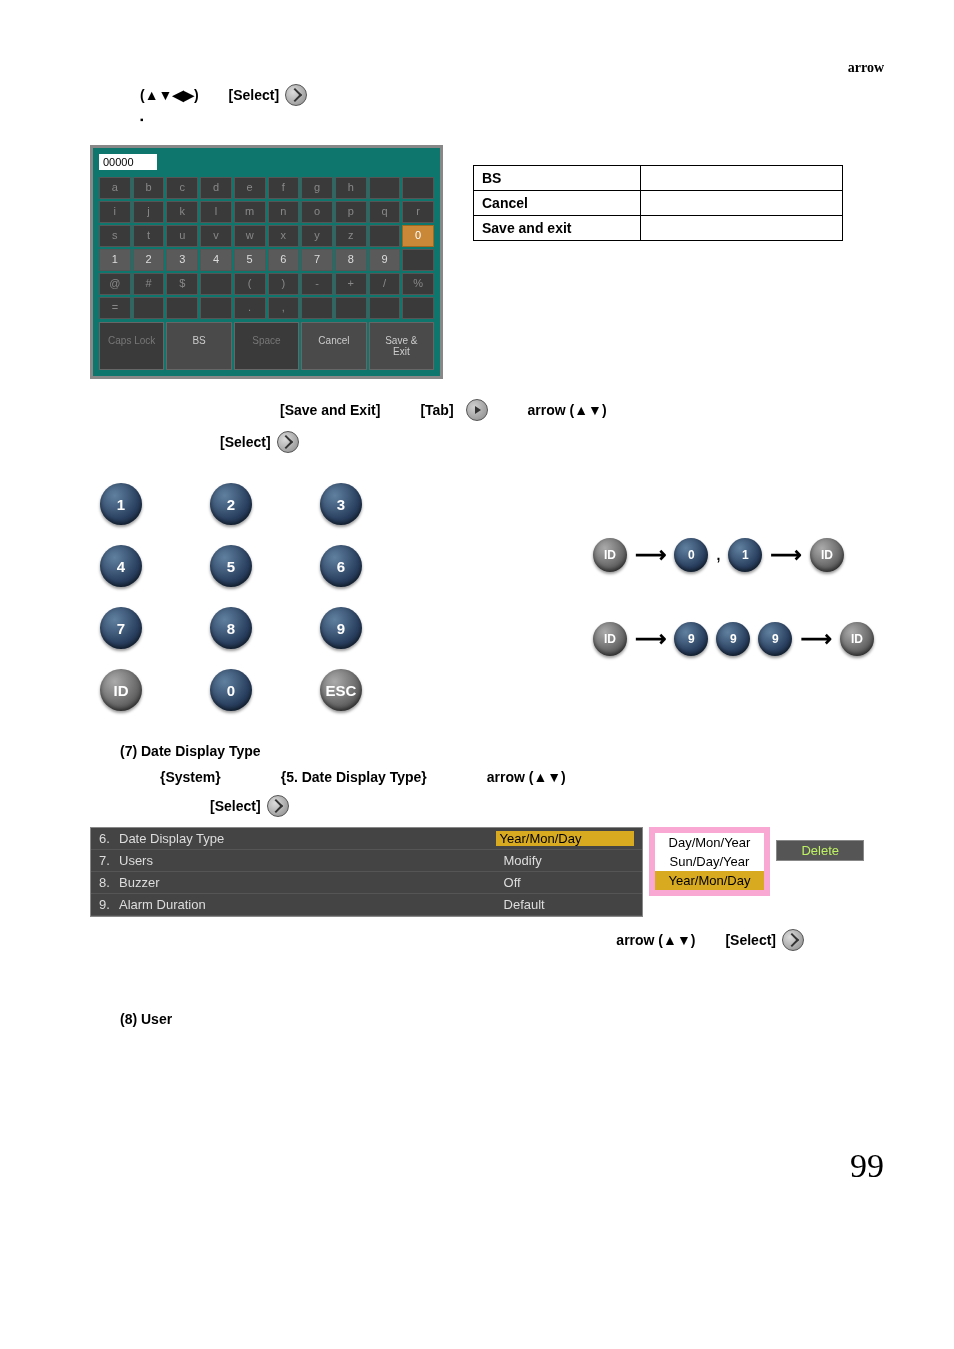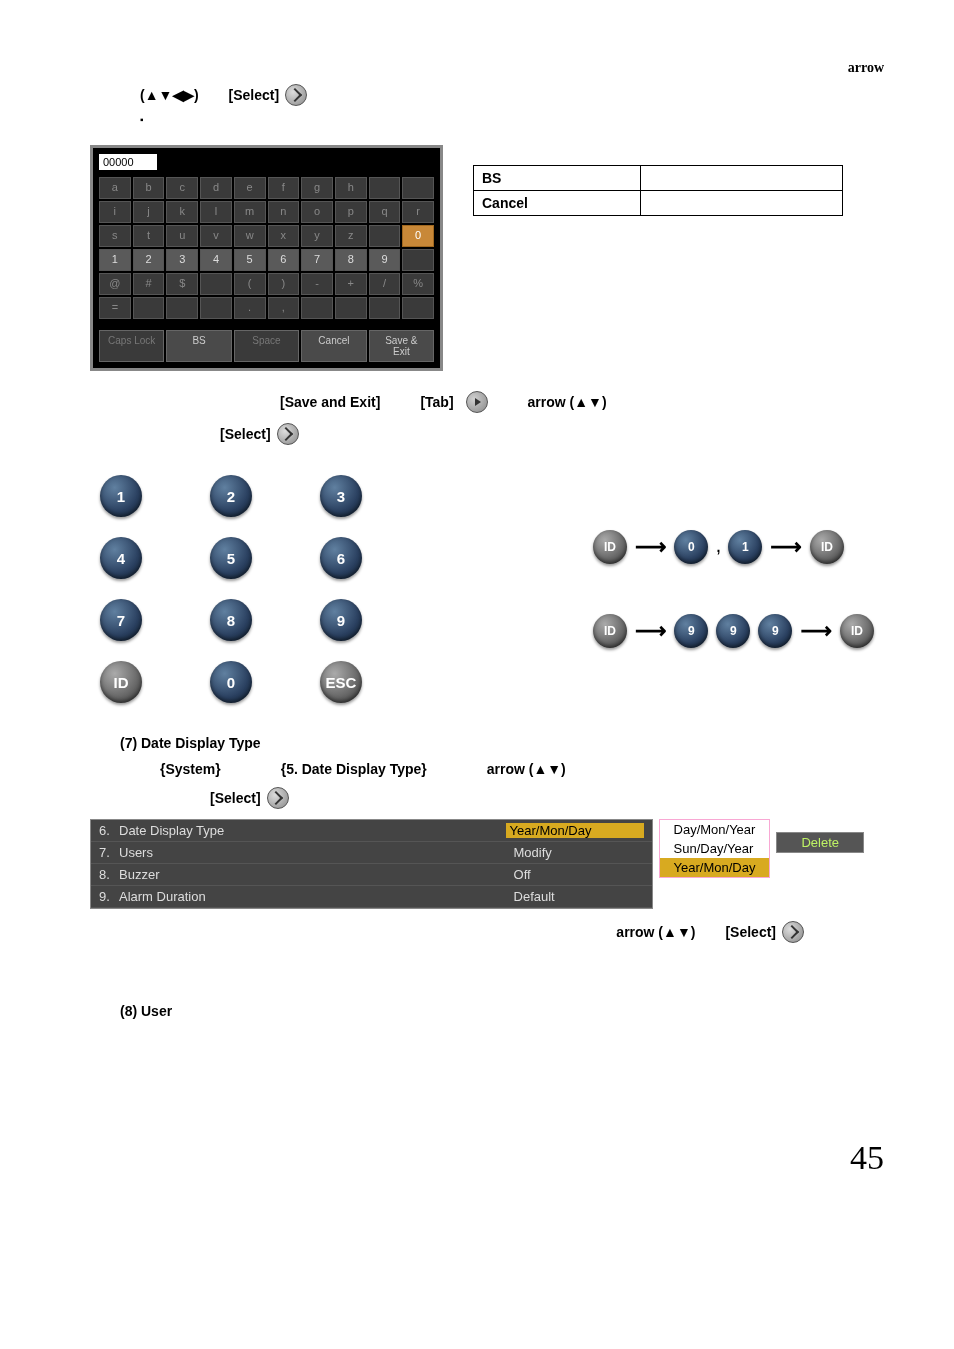--- a/index.html
+++ b/index.html
@@ -22,33 +22,33 @@
   .select-icon::after { content: ""; width: 8px; height: 8px; border: 2px solid #333; border-left: none; border-bottom: none; transform: rotate(45deg); margin-left: -3px; }
   .tab-icon {
     display: inline-flex; align-items: center; justify-content: center;
     width: 20px; height: 20px; border-radius: 50%;
     background: radial-gradient(circle at 35% 35%, #d0d0d0, #888); border: 1px solid #555;
   }
   .tab-icon::after { content: ""; width: 0; height: 0; border-left: 6px solid #333; border-top: 4px solid transparent; border-bottom: 4px solid transparent; margin-left: 2px; }
   .bullet { margin: 8px 0 20px 70px; font-size: 10px; }
   .vk-row { display: flex; align-items: flex-start; gap: 30px; margin-left: 20px; }
   .vk-box {
-    width: 335px; background: #000000; border: 3px solid #888; padding: 6px;
+    width: 335px; background: #0f766e; border: 3px solid #888; padding: 6px;
     display: flex; flex-direction: column; gap: 3px;
   }
   .vk-input { background: #fff; color: #000; font-size: 11px; padding: 2px 4px; width: 50px; margin-bottom: 4px; }
   .vk-keys { display: grid; grid-template-columns: repeat(10, 1fr); gap: 2px; }
   .vk-key {
     background: #3a3a3a; color: #888; border: 1px solid #555;
     text-align: center; font-size: 11px; padding: 3px 0; min-height: 14px;
   }
   .vk-key.hl { background: #5a5a5a; color: #ddd; }
   .vk-key.orange { background: #c88838; color: #fff; border-color: #a06820; }
   .vk-bottom { display: flex; gap: 2px; }
-  .vk-btn { background: #4a4a4a; color: #ccc; border: 1px solid #666; text-align: center; font-size: 10px; padding: 4px 6px; flex: 1; margin-top: 8px; }
+  .vk-btn { background: #4a4a4a; color: #ccc; border: 1px solid #666; text-align: center; font-size: 10px; padding: 12px 6px; flex: 1; }
   .vk-btn.dim { color: #777; background: #3a3a3a; }
   .legend-table { border-collapse: collapse; width: 370px; margin-top: 20px; }
   .legend-table td { border: 1.5px solid #000; padding: 4px 8px; font-size: 14px; }
   .legend-table td:first-child { font-weight: bold; width: 150px; }
   .save-exit-line { margin: 20px 0 10px 210px; font-weight: bold; display: flex; align-items: center; gap: 40px; }
   .select-line-c { margin-left: 150px; font-weight: bold; display: flex; align-items: center; gap: 6px; margin-bottom: 30px; }
   .keypad-area { display: flex; justify-content: space-between; align-items: center; margin: 0 10px 30px 30px; }
   .keypad-grid { display: grid; grid-template-columns: repeat(3, 80px); gap: 20px 30px; }
   .rnd-btn {
     width: 42px; height: 42px; border-radius: 50%;
@@ -67,21 +67,21 @@
   .section-h { font-weight: bold; margin: 32px 0 10px 50px; }
   .section-sub { font-weight: bold; margin: 0 0 10px 90px; display: flex; align-items: flex-end; gap: 60px; }
   .select-sub { font-weight: bold; margin-left: 140px; display: flex; align-items: center; gap: 6px; margin-bottom: 10px; }
   .sys-grid { display: flex; margin: 0 20px; }
   .sys-left { flex: 1; background: #444; color: #ddd; border: 1px solid #888; }
   .sys-left .row { padding: 3px 8px; font-size: 13px; border-bottom: 1px solid #555; display: flex; }
   .sys-left .row .num { width: 20px; }
   .sys-left .row .val { margin-left: auto; width: 130px; }
   .sys-left .row.hl .val { background: #d8aa20; color: #000; padding: 0 4px; }
   .sys-right-wrap { display: flex; gap: 6px; align-items: flex-start; margin-left: 6px; }
-  .drop { border: 1px solid #f9a8d4; font-size: 13px; }
+  .drop { border: 6px solid #f9a8d4; font-size: 13px; text-align: center; }
   .drop .opt { padding: 2px 14px; background: #fff; }
   .drop .opt.sel { background: #d8aa20; }
   .del-btn { background: #555; color: #bef264; border: 1px solid #888; padding: 2px 24px; font-size: 13px; margin-top: 12px; }
   .post-line { margin: 12px 0 0 0; font-weight: bold; display: flex; align-items: center; gap: 30px; justify-content: flex-end; padding-right: 80px; }
   .page-num { text-align: right; font-size: 34px; font-family: 'Times New Roman', serif; margin-top: 120px; }
 </style>
 </head>
 <body>
 
 <div class="top-right">arrow</div>
@@ -172,20 +172,24 @@
   <table class="legend-table">
     <tbody>
         <tr>
           <td>BS</td>
           <td></td>
         </tr>
     <tr>
           <td>Cancel</td>
           <td></td>
         </tr>
+    <tr>
+          <td>Save and exit</td>
+          <td></td>
+        </tr>
   </tbody>
     </table>
 </div>
 
 <div class="save-exit-line">
   <span>[Save and Exit]</span>
   <span style="display:flex;align-items:center;gap:12px;">
     <span>[Tab]</span>
     <span class="tab-icon"></span>
   </span>
@@ -307,13 +311,13 @@
 <div class="post-line">
   <span>arrow (▲▼)</span>
   <span style="display:flex;align-items:center;gap:6px;">
     <span>[Select]</span>
     <span class="select-icon"></span>
   </span>
 </div>
 
 <div class="section-h" style="margin-top:60px;">(8) User</div>
 
-<div class="page-num">45</div>
+<div class="page-num">99</div>
 
 </body></html>

